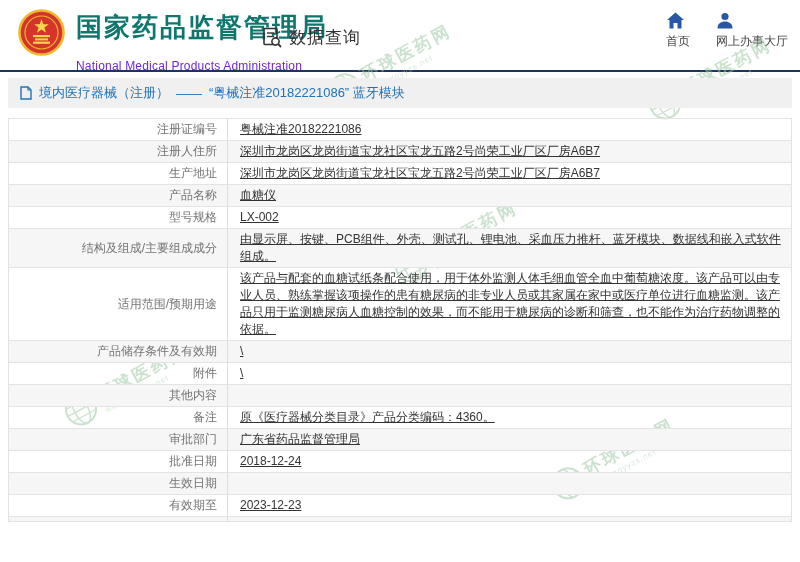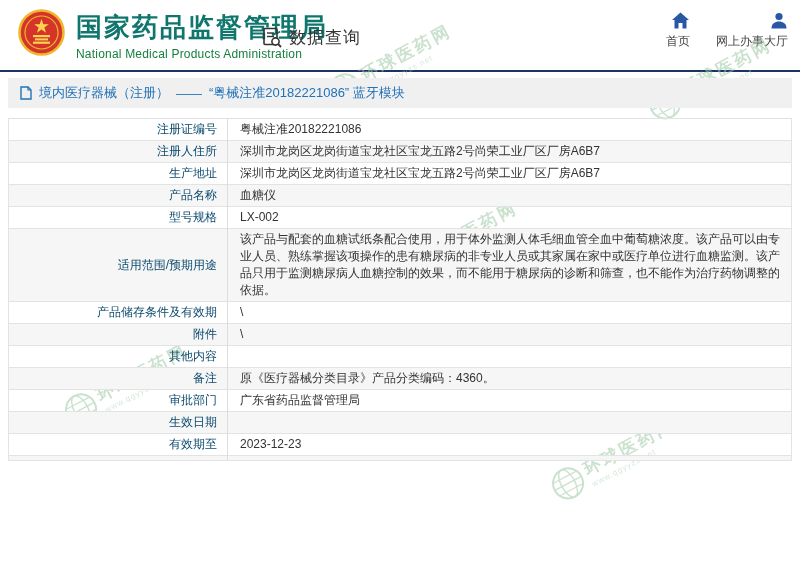--- a/index.html
+++ b/index.html
@@ -4,41 +4,41 @@
 <style>
   * { margin:0; padding:0; box-sizing:border-box; }
   html,body { width:800px; background:#ffffff; font-family:"Liberation Sans","DejaVu Sans",sans-serif; }
   body { min-height:562px; position:relative; overflow:hidden; }
 
   
   .header { position:relative; height:70px; background:#ffffff; }
   .emblem { position:absolute; left:18px; top:9px; width:47px; height:47px; }
   .org { position:absolute; left:76px; top:13px; }
   .org-cn { font-size:26px; font-weight:bold; color:#0f766e; letter-spacing:2px; line-height:28px; }
-  .org-en { font-size:12px; color:#15803d; letter-spacing:0.2px; margin-top:6px; }
+  .org-en { font-size:12px; color:#6d28d9; letter-spacing:0.2px; margin-top:18px; }
   .datasearch { position:absolute; left:262px; top:26px; display:flex; align-items:center; gap:6px; }
   .datasearch-label { font-size:17px; color:#333; letter-spacing:1px; }
   .topnav { position:absolute; right:12px; top:12px; display:flex; gap:26px; }
-  .topnav-item { display:flex; flex-direction:column; align-items:flex-end; gap:4px; cursor:pointer; }
+  .topnav-item { display:flex; flex-direction:column; align-items:flex-start; gap:4px; cursor:pointer; }
   .topnav-label { font-size:12px; color:#444; white-space:nowrap; }
   .navy-line { height:2px; background:#1c3464; }
 
   
   .content { margin:6px 8px 0 8px; position:relative; z-index:2; }
   .breadcrumb { height:30px; background:#f0f0f0; display:flex; align-items:center; gap:7px;
                 padding-left:12px; font-size:13px; color:#2172b8; }
   .breadcrumb span { white-space:pre; }
 
   table.info { width:100%; margin-top:10px; border-collapse:collapse;
                border:1px solid #e3e3e3; font-size:12px; color:#333; }
   table.info tr { border-bottom:1px solid #e3e3e3; }
   table.info tr:nth-child(even) { background:#f6f6f6; }
-  td.label { width:219px; text-align:right; vertical-align:middle; color:#0c4a6e;
+  td.label { width:219px; text-align:right; vertical-align:middle; color:#737373;
              padding:2px 10px 2px 4px; line-height:17px; border-right:1px solid #ddd; }
-  td.value { padding:2px 10px 2px 12px; line-height:17px; word-break:break-all; }
+  td.value { padding:2px 10px 2px 12px; line-height:17px; word-break:break-all;text-decoration:underline; }
 
   
   .wm { position:absolute; display:flex; align-items:flex-end; gap:4px; z-index:1;
         transform:rotate(-28deg); opacity:0.55; pointer-events:none; }
   .wm-txt { display:flex; flex-direction:column; }
   .wm-cn { font-size:17px; font-weight:bold; color:#9fcaa6; letter-spacing:3px; white-space:nowrap; }
   .wm-url { font-size:8px; color:#b3d5b8; letter-spacing:1px; white-space:nowrap; }
 </style>
 </head>
 <body>
@@ -111,20 +111,24 @@
         </tr>
         <tr>
           <td class="label"><span>产品名称</span></td>
           <td class="value">血糖仪</td>
         </tr>
         <tr>
           <td class="label"><span>型号规格</span></td>
           <td class="value">LX-002</td>
         </tr>
         <tr>
+          <td class="label"><span>结构及组成/主要组成成分</span></td>
+          <td class="value">由显示屏、按键、PCB组件、外壳、测试孔、锂电池、采血压力推杆、蓝牙模块、数据线和嵌入式软件组成。</td>
+        </tr>
+        <tr>
           <td class="label"><span>适用范围/预期用途</span></td>
           <td class="value">该产品与配套的血糖试纸条配合使用，用于体外监测人体毛细血管全血中葡萄糖浓度。该产品可以由专业人员、熟练掌握该项操作的患有糖尿病的非专业人员或其家属在家中或医疗单位进行血糖监测。该产品只用于监测糖尿病人血糖控制的效果，而不能用于糖尿病的诊断和筛查，也不能作为治疗药物调整的依据。</td>
         </tr>
         <tr>
           <td class="label"><span>产品储存条件及有效期</span></td>
           <td class="value">\</td>
         </tr>
         <tr>
           <td class="label"><span>附件</span></td>
           <td class="value">\</td>
@@ -135,20 +139,24 @@
         </tr>
         <tr>
           <td class="label"><span>备注</span></td>
           <td class="value">原《医疗器械分类目录》产品分类编码：4360。</td>
         </tr>
         <tr>
           <td class="label"><span>审批部门</span></td>
           <td class="value">广东省药品监督管理局</td>
         </tr>
         <tr>
+          <td class="label"><span>批准日期</span></td>
+          <td class="value">2018-12-24</td>
+        </tr>
+        <tr>
           <td class="label"><span>生效日期</span></td>
           <td class="value"></td>
         </tr>
         <tr>
           <td class="label"><span>有效期至</span></td>
           <td class="value">2023-12-23</td>
         </tr>
         <tr>
           <td class="label"></td>
           <td class="value"></td>

